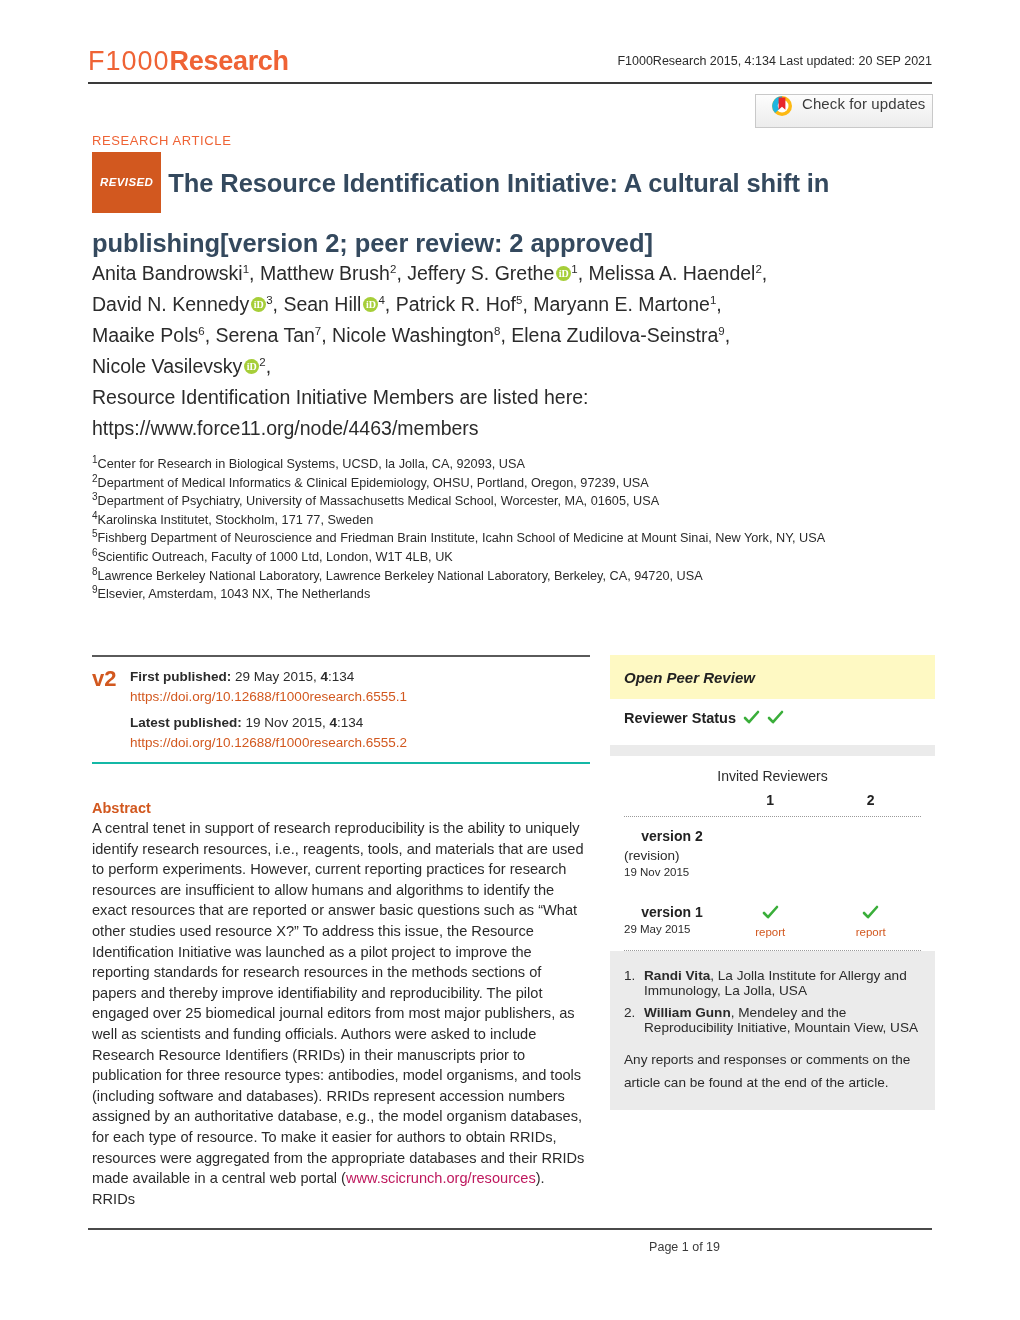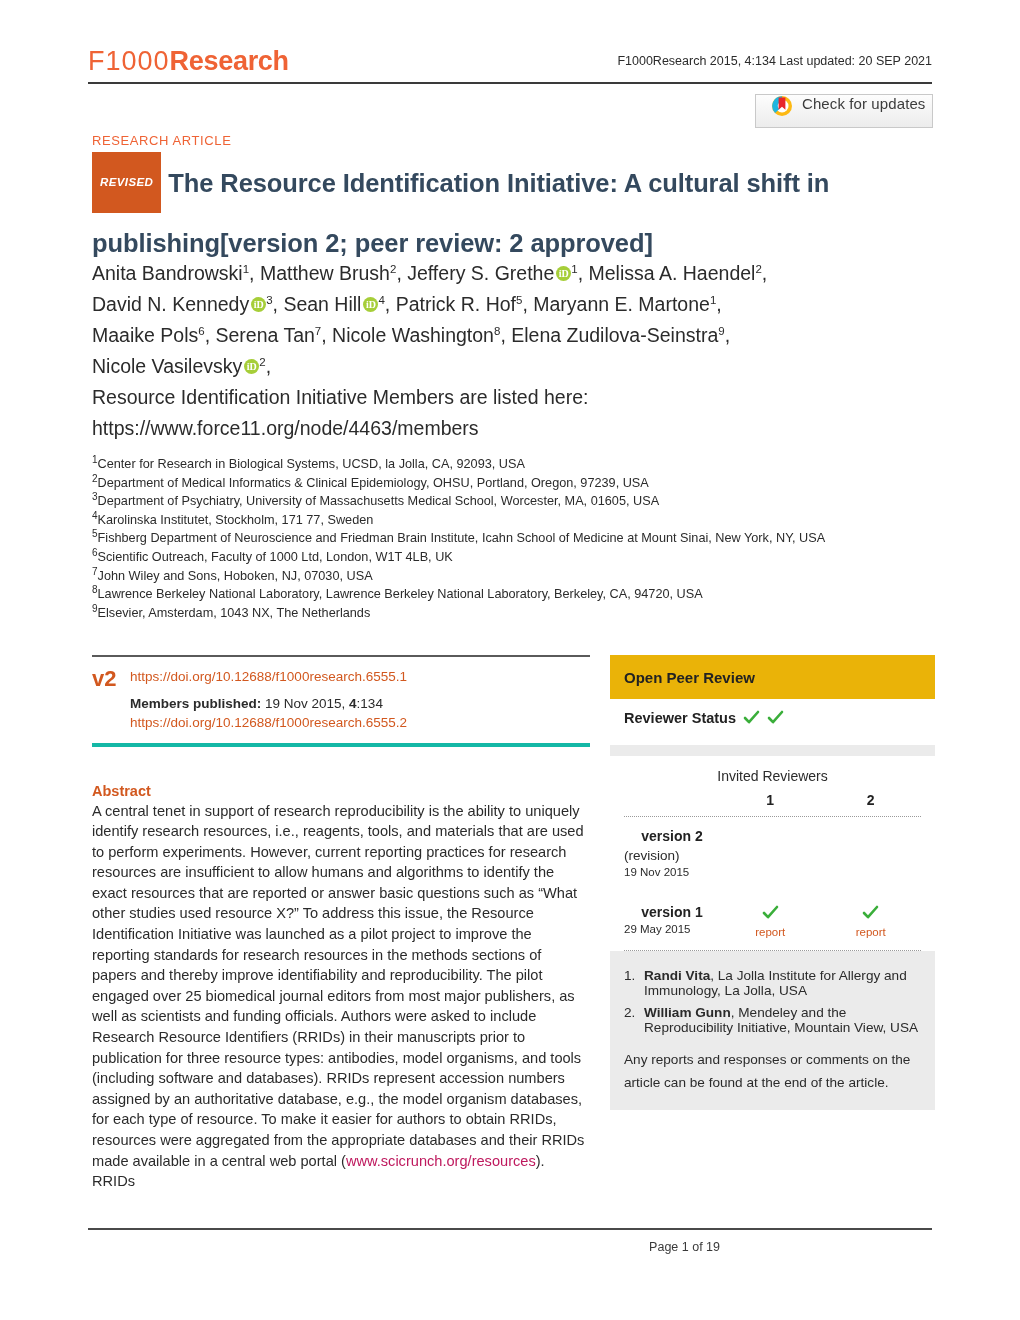--- a/index.html
+++ b/index.html
@@ -63,35 +63,35 @@
   }
   .authors .members { display:block; }
 
   
   .affils { position:absolute; left:92px; top:455px; width:860px;
     font-size:12.7px; line-height:18.6px; color:#2b2b2b; }
   .affils div sup { font-size:10px; vertical-align:super; line-height:0; }
 
   
   .lcol { position:absolute; left:92px; top:655px; width:498px; }
-  .pub-box { border-top:2px solid #5a5a5a; border-bottom:4px solid #14b8a6; padding:10px 0 10px 0; }
+  .pub-box { border-top:2px solid #5a5a5a; border-bottom:2px solid #14b8a6; padding:10px 0 10px 0; }
   .pub-inner { display:flex; }
   .v2 { font-size:22px; font-weight:bold; color:#d2581f; width:38px; flex:none; line-height:22px; padding-top:1px; }
   .pub-lines { font-size:13.5px; line-height:19.5px; color:#2b2b2b; }
   .pub-lines .lbl { font-weight:bold; }
   .pub-lines a, .doi { color:#d2581f; text-decoration:none; }
   .pub-gap { height:7px; }
 
   .abstract-h { margin-top:36px; font-size:14.5px; font-weight:bold; color:#d2581f; }
   .abstract-b { margin-top:2px; font-size:14.6px; line-height:20.6px; color:#2b2b2b; text-align:left; }
   .abstract-b .lnk { color:#be185d;margin-top:16px; }
 
   
   .rcol { position:absolute; left:610px; top:655px; width:325px; }
-  .opr-head { background:#eab308; padding:14px 14px 13px 14px; font-size:15px; font-weight:bold; color:#222; }
+  .opr-head { background:#fef9c3; padding:14px 14px 13px 14px; font-size:15px; font-weight:bold; color:#222;font-style:italic; }
   .opr-status { background:#ffffff; padding:10px 14px 19px 14px; display:flex; align-items:center; gap:7px; }
   .opr-status .lbl { font-size:14.5px; font-weight:bold; color:#222; }
   .opr-gap { background:#ebebeb; height:11px; }
   .tick { display:inline-block; width:17px; height:17px; position:relative; }
   .tick svg { display:block; }
   .opr-table { background:#ffffff; padding:0 14px; }
   .tbl-hdr { text-align:center; font-size:14px; color:#2b2b2b; padding:12px 0 2px 0; }
   .tbl-nums { display:flex; padding:6px 0 8px 0; }
   .tbl-nums .c0 { width:96px; flex:none; }
   .tbl-nums .cn { flex:1; text-align:center; font-size:14px; font-weight:bold; color:#222; }
@@ -155,33 +155,33 @@
     <span class="members">https://www.force11.org/node/4463/members</span>
   </div>
 
   <div class="affils" id="affils">
       <div><sup>1</sup><span>Center for Research in Biological Systems, UCSD, la Jolla, CA, 92093, USA</span></div>
       <div><sup>2</sup><span>Department of Medical Informatics &amp; Clinical Epidemiology, OHSU, Portland, Oregon, 97239, USA</span></div>
       <div><sup>3</sup><span>Department of Psychiatry, University of Massachusetts Medical School, Worcester, MA, 01605, USA</span></div>
       <div><sup>4</sup><span>Karolinska Institutet, Stockholm, 171 77, Sweden</span></div>
       <div><sup>5</sup><span>Fishberg Department of Neuroscience and Friedman Brain Institute, Icahn School of Medicine at Mount Sinai, New York, NY, USA</span></div>
       <div><sup>6</sup><span>Scientific Outreach, Faculty of 1000 Ltd, London, W1T 4LB, UK</span></div>
-      <div><sup>7</sup><span>John Wiley and Sons, Hoboken, NJ, 07030, USA</span></div>
       <div><sup>8</sup><span>Lawrence Berkeley National Laboratory, Lawrence Berkeley National Laboratory, Berkeley, CA, 94720, USA</span></div>
       <div><sup>9</sup><span>Elsevier, Amsterdam, 1043 NX, The Netherlands</span></div>
     </div>
 
   <div class="lcol">
     <div class="pub-box">
       <div class="pub-inner">
         <div class="v2">v2</div>
         <div class="pub-lines">
+          <div><span class="lbl">First published:</span><span> 29 May 2015, </span><b>4</b><span>:134</span></div>
           <div class="doi">https://doi.org/10.12688/f1000research.6555.1</div>
           <div class="pub-gap"></div>
-          <div><span class="lbl">Members published:</span><span> 19 Nov 2015, </span><b>4</b><span>:134</span></div>
+          <div><span class="lbl">Latest published:</span><span> 19 Nov 2015, </span><b>4</b><span>:134</span></div>
           <div class="doi">https://doi.org/10.12688/f1000research.6555.2</div>
         </div>
       </div>
     </div>
 
     <div class="abstract-h">Abstract</div>
     <div class="abstract-b"><span>A central tenet in support of research reproducibility is the ability to uniquely identify research resources, i.e., reagents, tools, and materials that are used to perform experiments. However, current reporting practices for research resources are insufficient to allow humans and algorithms to identify the exact resources that are reported or answer basic questions such as “What other studies used resource X?” To address this issue, the Resource Identification Initiative was launched as a pilot project to improve the reporting standards for research resources in the methods sections of papers and thereby improve identifiability and reproducibility. The pilot engaged over 25 biomedical journal editors from most major publishers, as well as scientists and funding officials. Authors were asked to include Research Resource Identifiers (RRIDs) in their manuscripts prior to publication for three resource types: antibodies, model organisms, and tools (including software and databases). RRIDs represent accession numbers assigned by an authoritative database, e.g., the model organism databases, for each type of resource. To make it easier for authors to obtain RRIDs, resources were aggregated from the appropriate databases and their RRIDs made available in a central web portal (</span><span class="lnk">www.scicrunch.org/resources</span><span>). RRIDs</span></div>
   </div>
 
   <div class="rcol">

